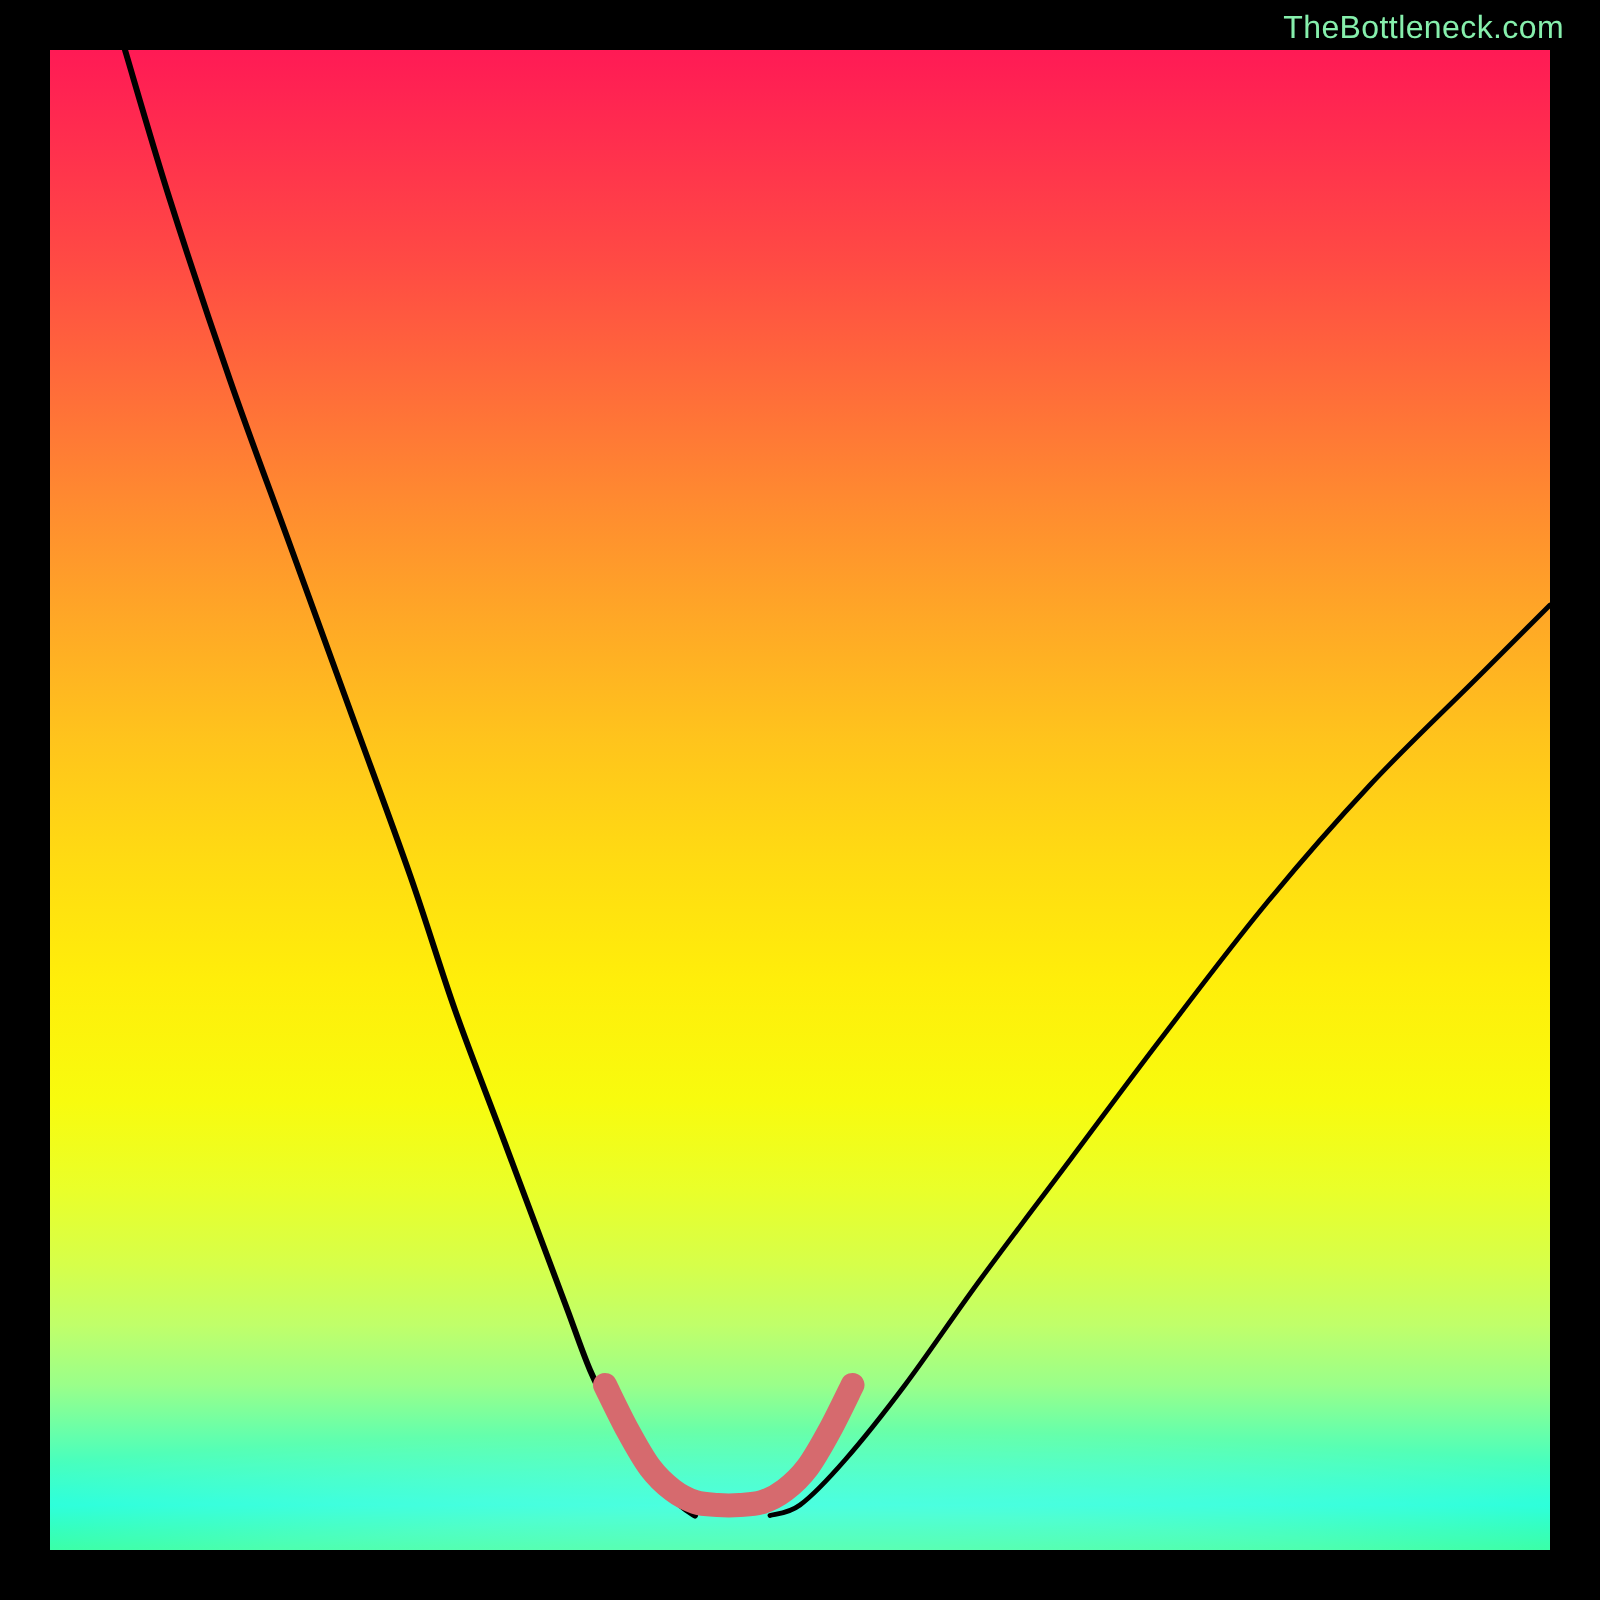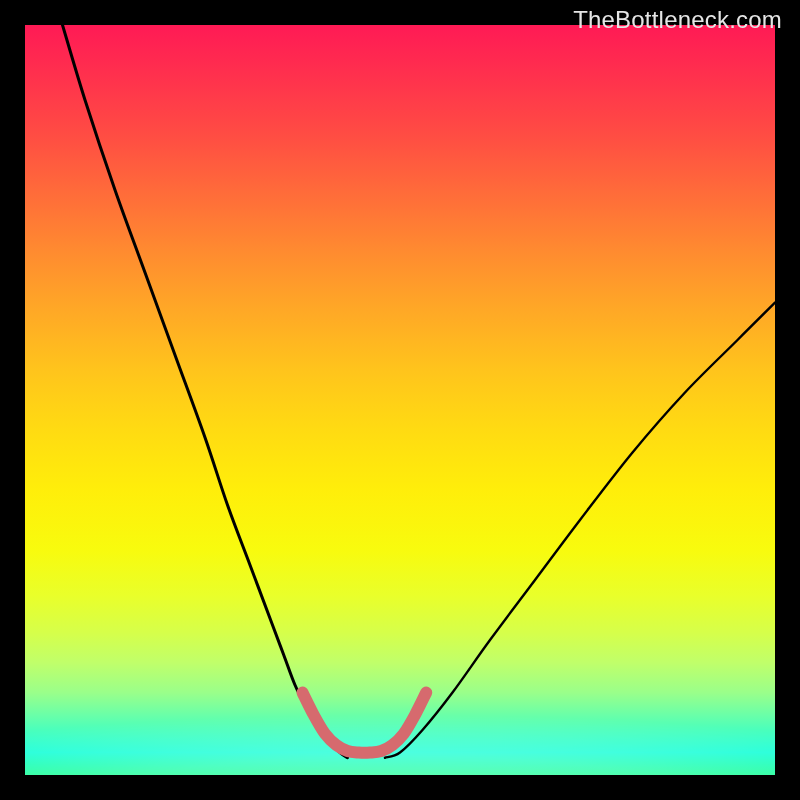--- a/index.html
+++ b/index.html
@@ -8,23 +8,23 @@
     position: relative;
     width: 800px;
     height: 800px;
     background: #000;
   }
   .watermark {
     position: absolute;
     top: 6px;
     right: 18px;
     font-family: Arial, Helvetica, sans-serif;
-    font-size: 24px;
+    font-size: 16px;
     font-weight: 400;
-    color: #e5e5e5;
+    color: #86efac;
     letter-spacing: 0.2px;
     z-index: 10;
     user-select: none;
   }
   .plot {
     position: absolute;
     left: 25px;
     top: 25px;
     width: 750px;
     height: 750px;

